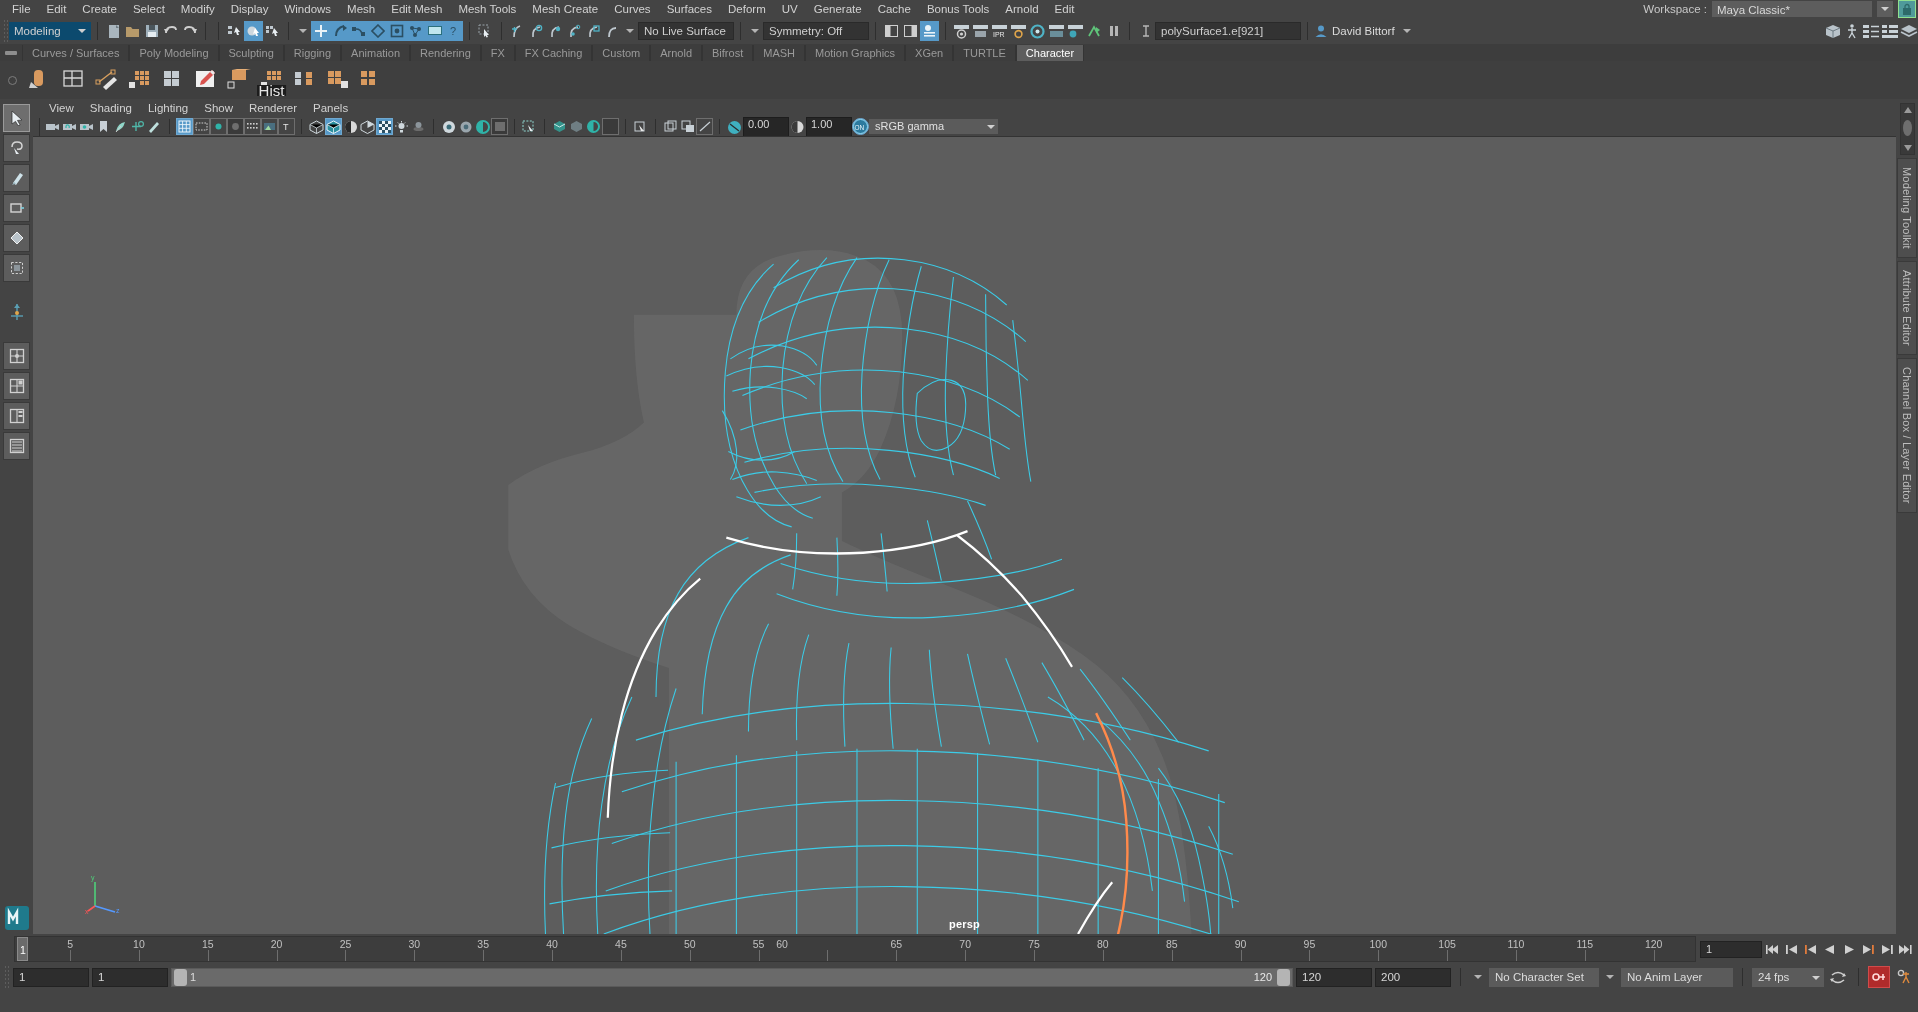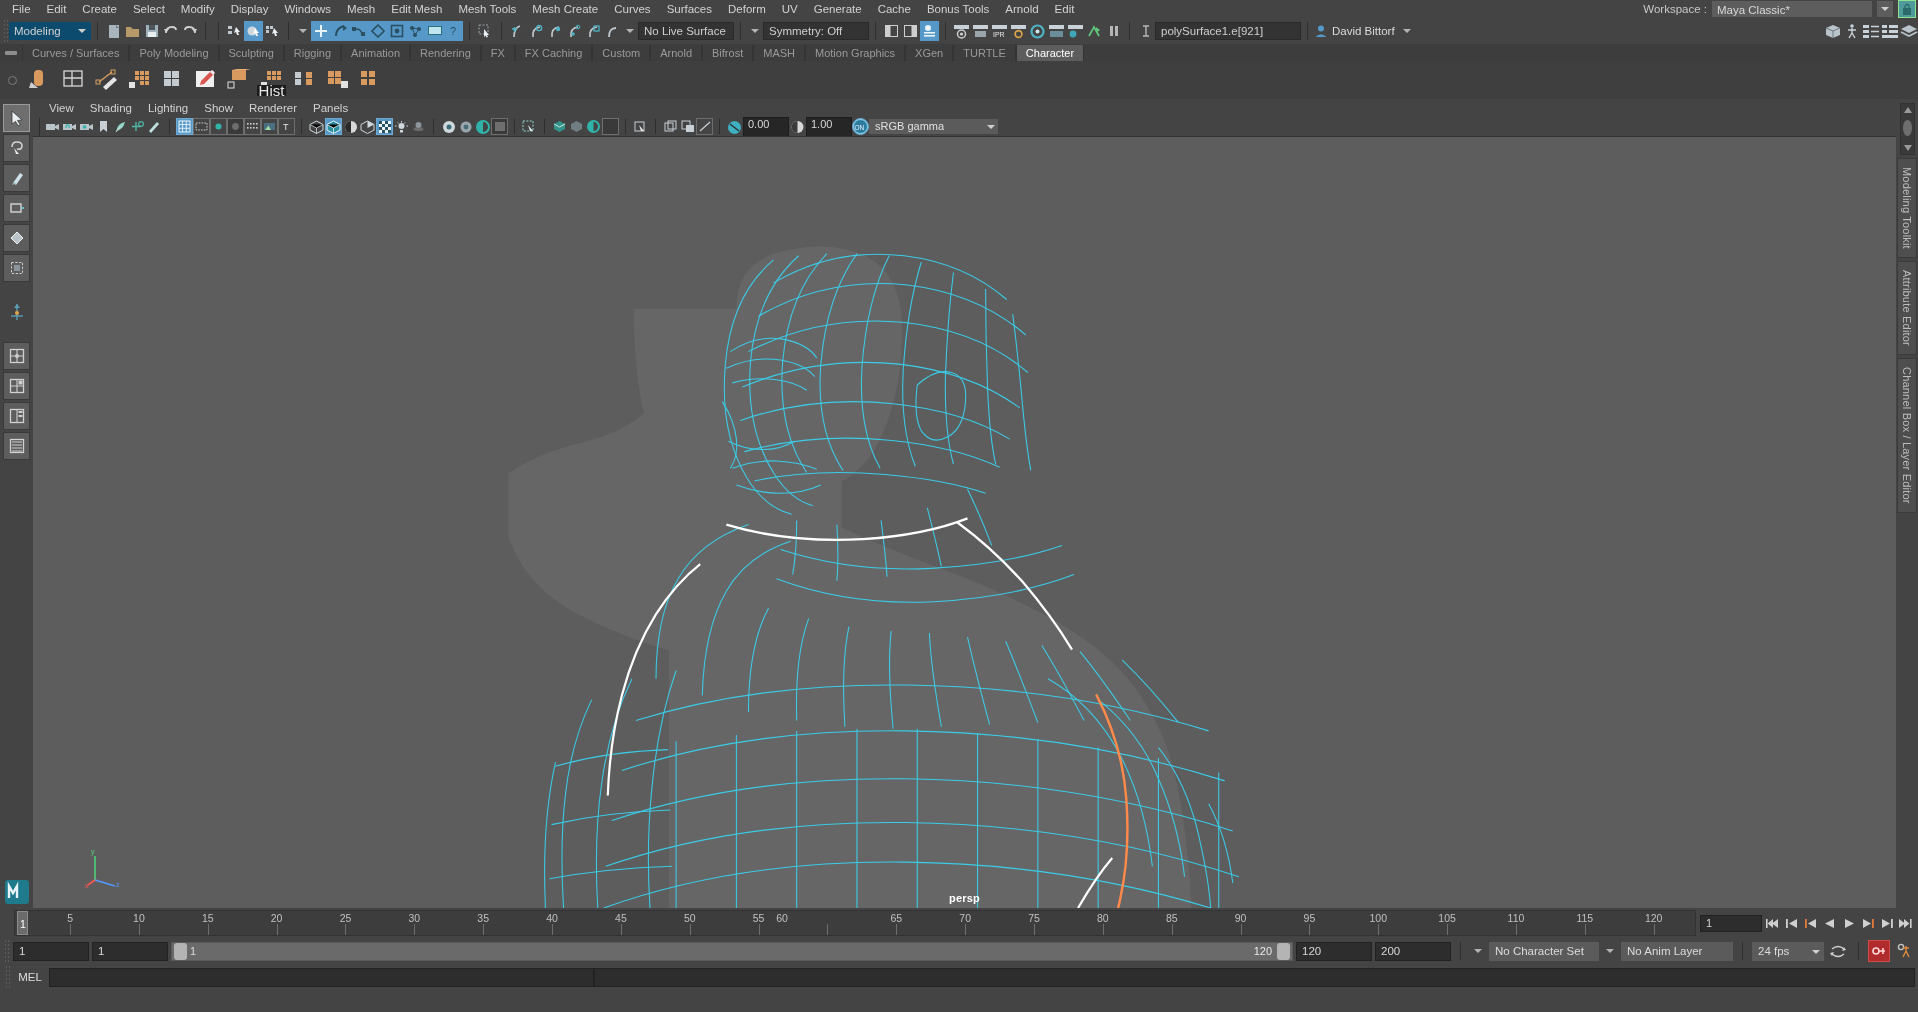--- a/index.html
+++ b/index.html
@@ -1231,20 +1231,14 @@
         </svg>
       </div>
     <div class="animbtn">
       <svg width="16" height="16">
           <circle cx="5" cy="4" r="2.6" fill="none" stroke="#c8c8c8" stroke-width="1.4"></circle>
           <path d="M10 3 v5 M10 8 l-3 6 M10 8 l3 6 M7 5 h6" stroke="#e08a3c" stroke-width="1.4"></path>
         </svg>
       </div>
   </div>
 
-  <div class="melbar">
-    <div class="gripdots"></div>
-    <div class="mel-lbl">MEL</div>
-    <input class="mel-in" placeholder="" style="">
-    <div class="mel-out"></div>
-  </div>
   <div class="helpline"></div>
 </div>
 
 </body></html>

